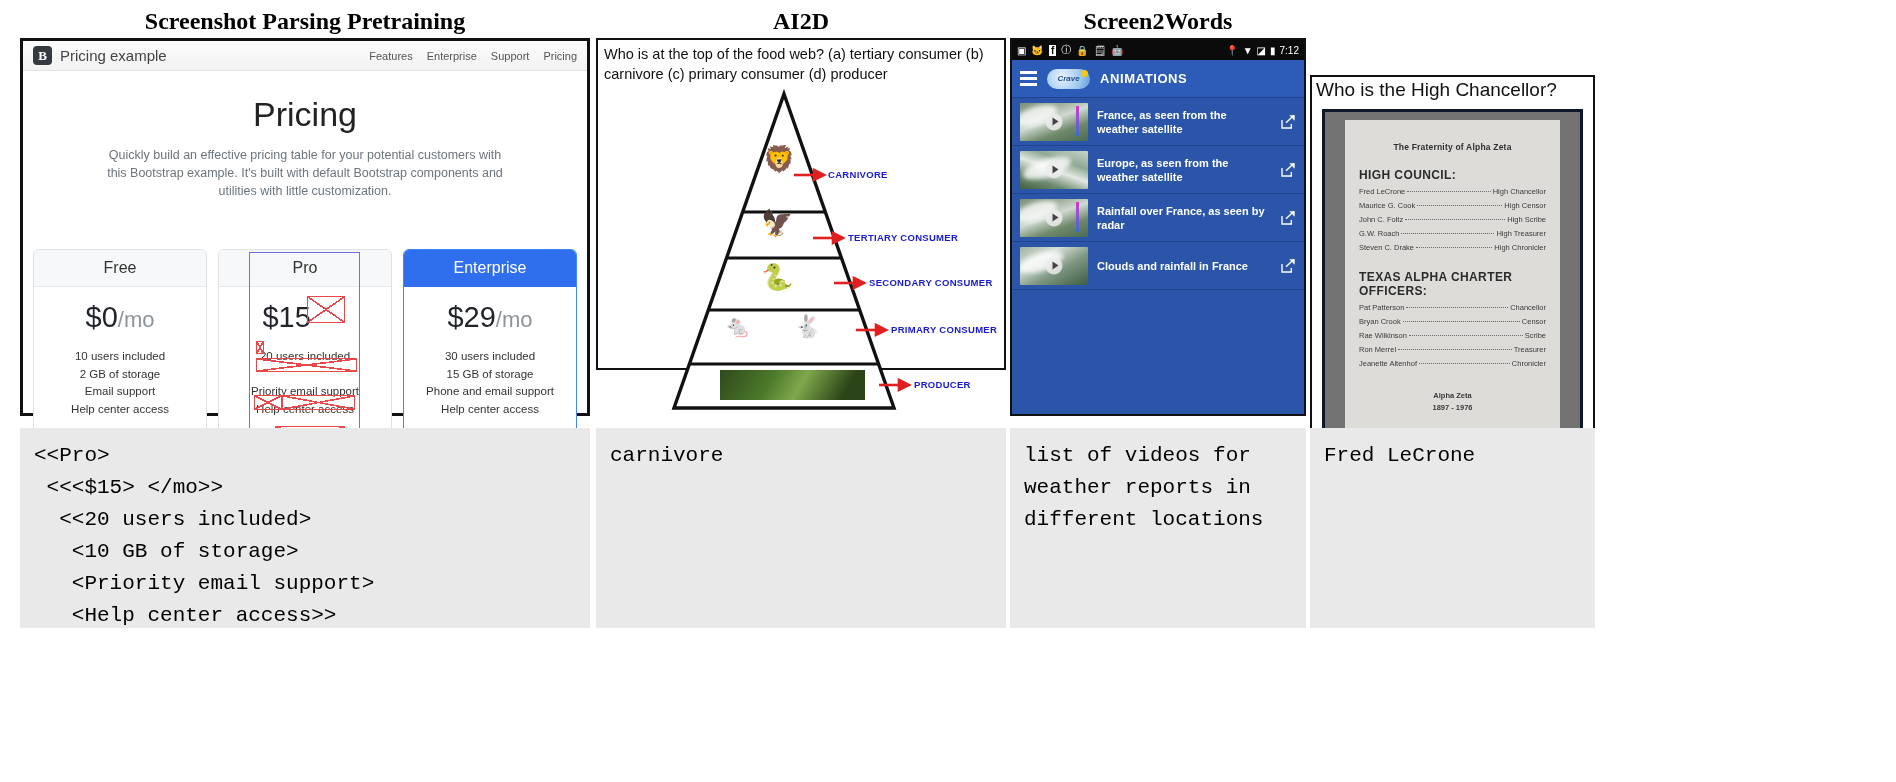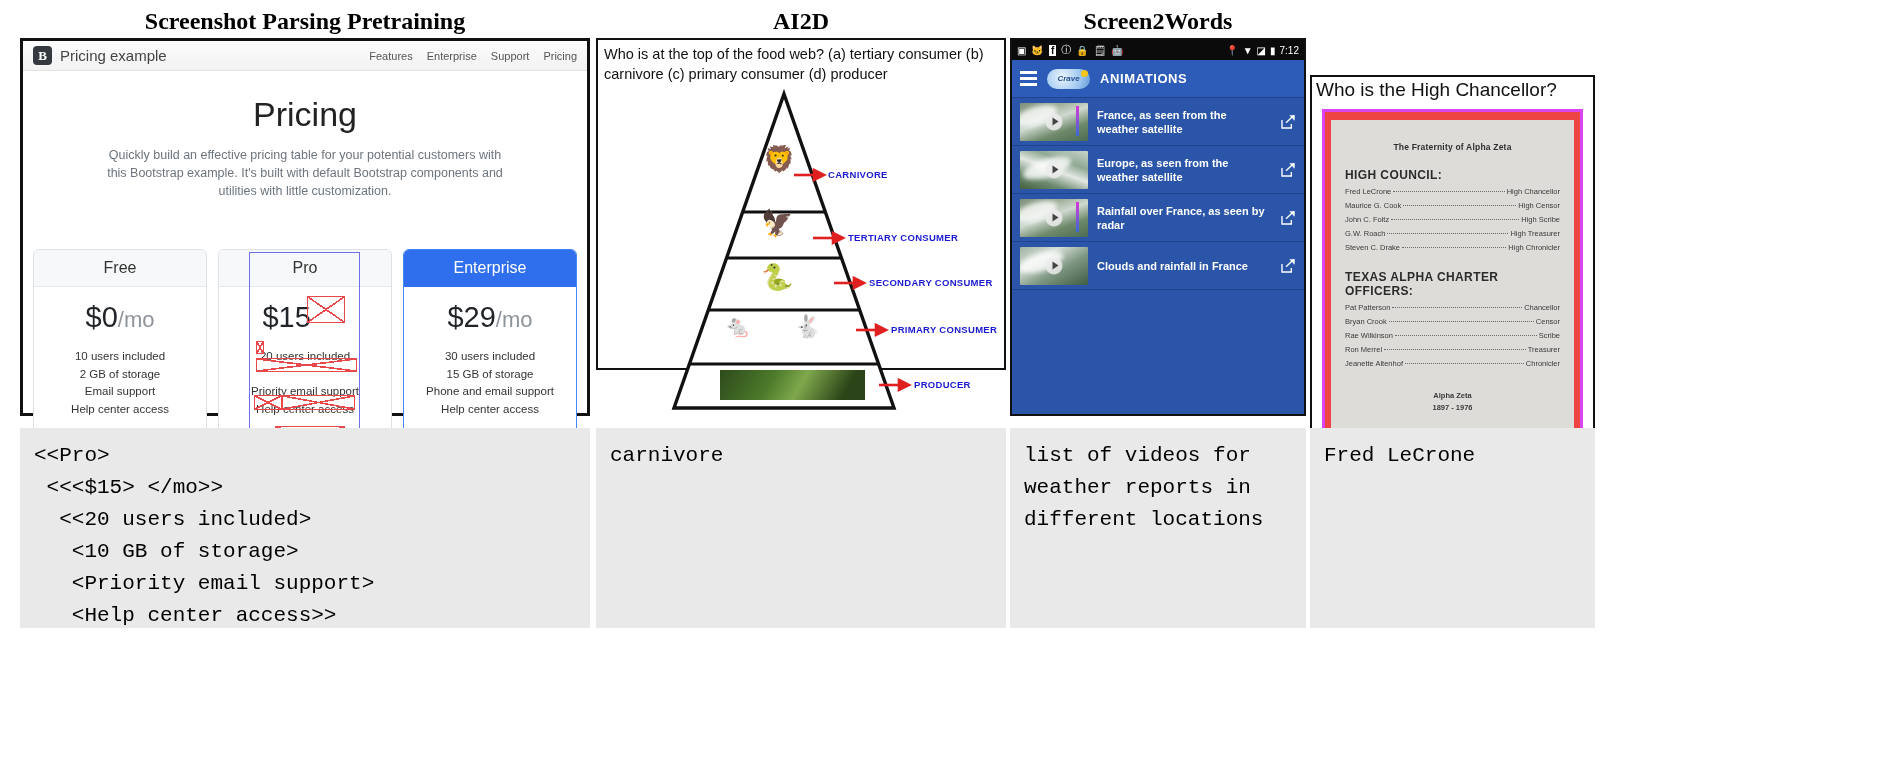--- a/index.html
+++ b/index.html
@@ -162,22 +162,22 @@
   .s2w-item .txt{color:#fff;font-size:11px;font-weight:bold;line-height:14px;flex:1;}
   .share{width:16px;height:16px;flex:none;}
 
   
   .dv-q{
     position:absolute;left:4px;right:4px;top:2px;height:26px;
     font-size:19px;color:#111;
   }
   .dv-doc{
     position:absolute;left:10px;right:10px;top:32px;bottom:6px;
-    background:#ef4444;border:3px solid #d946ef;box-sizing:border-box;
-    padding:8px 6px;overflow:hidden;
+    background:#737373;border:3px solid #0f172a;box-sizing:border-box;
+    padding:8px 20px;overflow:hidden;
   }
   .dv-inner{
     width:100%;height:100%;background:#dddcd8;box-sizing:border-box;
     padding:22px 14px 8px 14px;position:relative;
   }
   .dv-doc-title{
     text-align:center;font-size:8.5px;font-weight:bold;color:#2f2f2f;
     margin-bottom:16px;letter-spacing:.2px;
   }
   .dv-sec{font-size:12px;font-weight:bold;color:#2b2b2b;margin:10px 0 5px 0;letter-spacing:.4px;}

